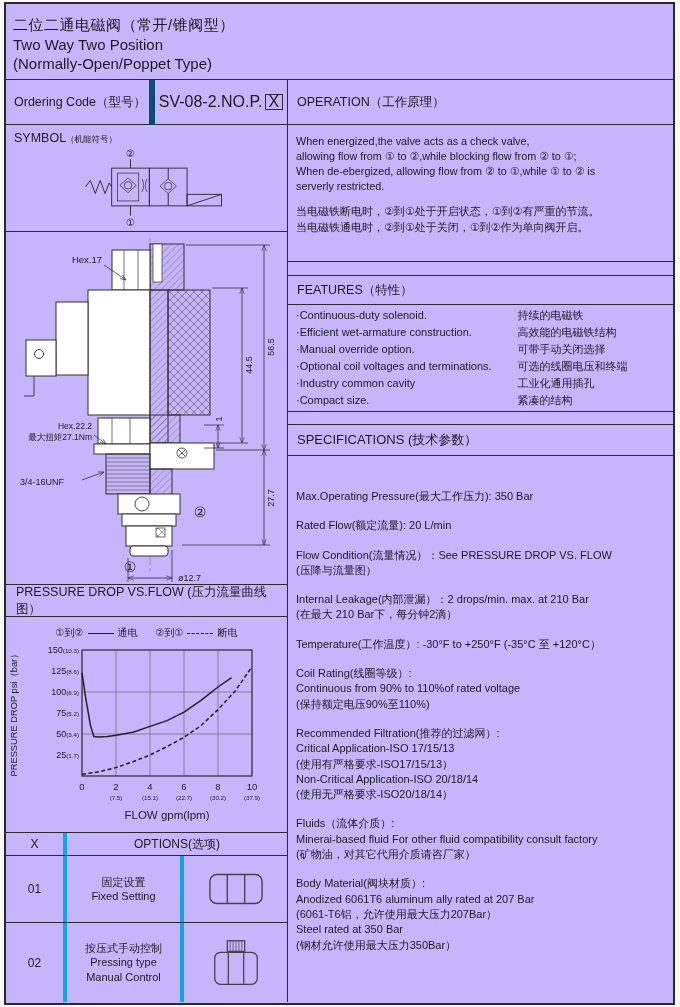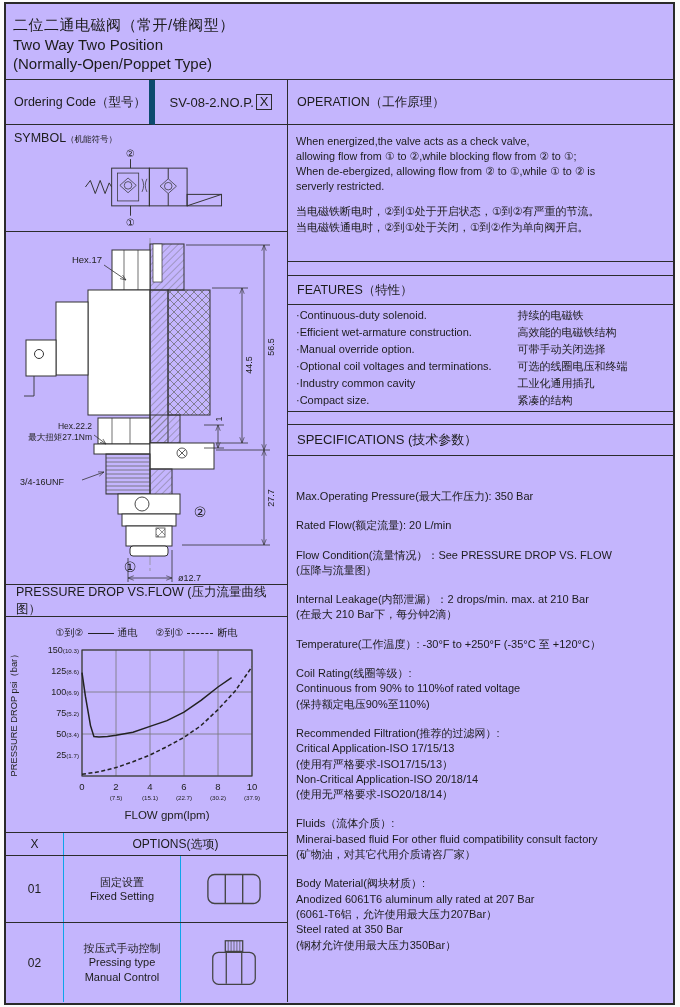--- a/index.html
+++ b/index.html
@@ -8,42 +8,42 @@
   .frame{position:absolute;left:4px;top:2px;width:671px;height:1003px;border:2px solid #2a2a2a;box-sizing:border-box;background:#c4b5fd;}
   .sec{position:absolute;box-sizing:border-box;}
   .bb{border-bottom:1px solid #2c2c2c;}
   .br{border-right:6px solid #0c4a6e;}
   
   .title-block{left:0;top:0;width:667px;height:76px;padding:11px 0 0 7px;}
   .title-zh{font-size:15px;line-height:20px;letter-spacing:.5px;}
   .title-en{font-size:15px;line-height:19px;}
   
   .oc-label{left:0;top:76px;width:149px;height:45px;display:flex;align-items:center;padding-left:8px;font-size:12.5px;}
-  .oc-code{left:149px;top:76px;width:132px;height:45px;display:flex;align-items:center;justify-content:center;font-size:13px;}
+  .oc-code{left:149px;top:76px;width:132px;height:45px;display:flex;align-items:center;justify-content:center;font-size:16px;}
   .boxed-x{display:inline-block;border:1px solid #2c2c2c;padding:0 3px;margin-left:2px;line-height:14px;}
   .op-head{left:281px;top:76px;width:386px;height:45px;display:flex;align-items:center;padding-left:10px;font-size:12.5px;}
   .col-divider{position:absolute;left:281px;top:76px;width:0;height:922px;border-left:1px solid #2c2c2c;}
   
   .symbol-box{left:0;top:121px;width:281px;height:107px;padding:6px 8px;}
   .symbol-head{font-size:12.5px;}
   .symbol-head .sub{font-size:8.5px;}
   .drawing-box{left:0;top:228px;width:281px;height:353px;}
   .chart-head{left:0;top:581px;width:281px;height:32px;display:flex;align-items:center;padding-left:10px;font-size:12.5px;}
   .chart-box{left:0;top:613px;width:281px;height:216px;}
   .legend{display:flex;justify-content:center;gap:18px;padding-top:9px;font-size:10px;align-items:center;}
   .leg-item{display:flex;align-items:center;gap:4px;}
   .leg-line{display:inline-block;width:26px;height:0;border-top:1.6px solid #222;}
   .leg-line.dashed{border-top-style:dashed;}
   
   .opt-row{left:0;width:281px;display:grid;}
   .opt-head{top:829px;height:23px;grid-template-columns:57px 1fr;}
   .opt-r1{top:852px;height:67px;grid-template-columns:57px 117px 1fr;}
   .opt-r2{top:919px;height:79px;grid-template-columns:57px 117px 1fr;}
   .opt-cell{display:flex;align-items:center;justify-content:center;text-align:center;font-size:12px;box-sizing:border-box;}
-  .opt-cell + .opt-cell{border-left:1px solid #0ea5e9;}
+  .opt-cell + .opt-cell{border-left:4px solid #0ea5e9;}
   .opt-label{font-size:11px;line-height:14.5px;}
   
   .op-body{left:281px;top:121px;width:386px;height:137px;padding:9px 6px 0 9px;}
   .op-en{font-size:10.8px;line-height:15px;}
   .op-zh{font-size:11px;line-height:16px;margin-top:9px;}
   .gap-strip1{left:281px;top:258px;width:386px;height:14px;}
   .feat-head{left:281px;top:272px;width:386px;height:29px;display:flex;align-items:center;padding-left:10px;font-size:12.5px;text-align:center;}
   .feat-list{left:281px;top:301px;width:386px;height:107px;display:flex;flex-direction:column;justify-content:space-around;padding:2px 8px 2px 9px;}
   .feat-row{display:flex;font-size:11px;line-height:15px;}
   .feat-en{width:60%;}

